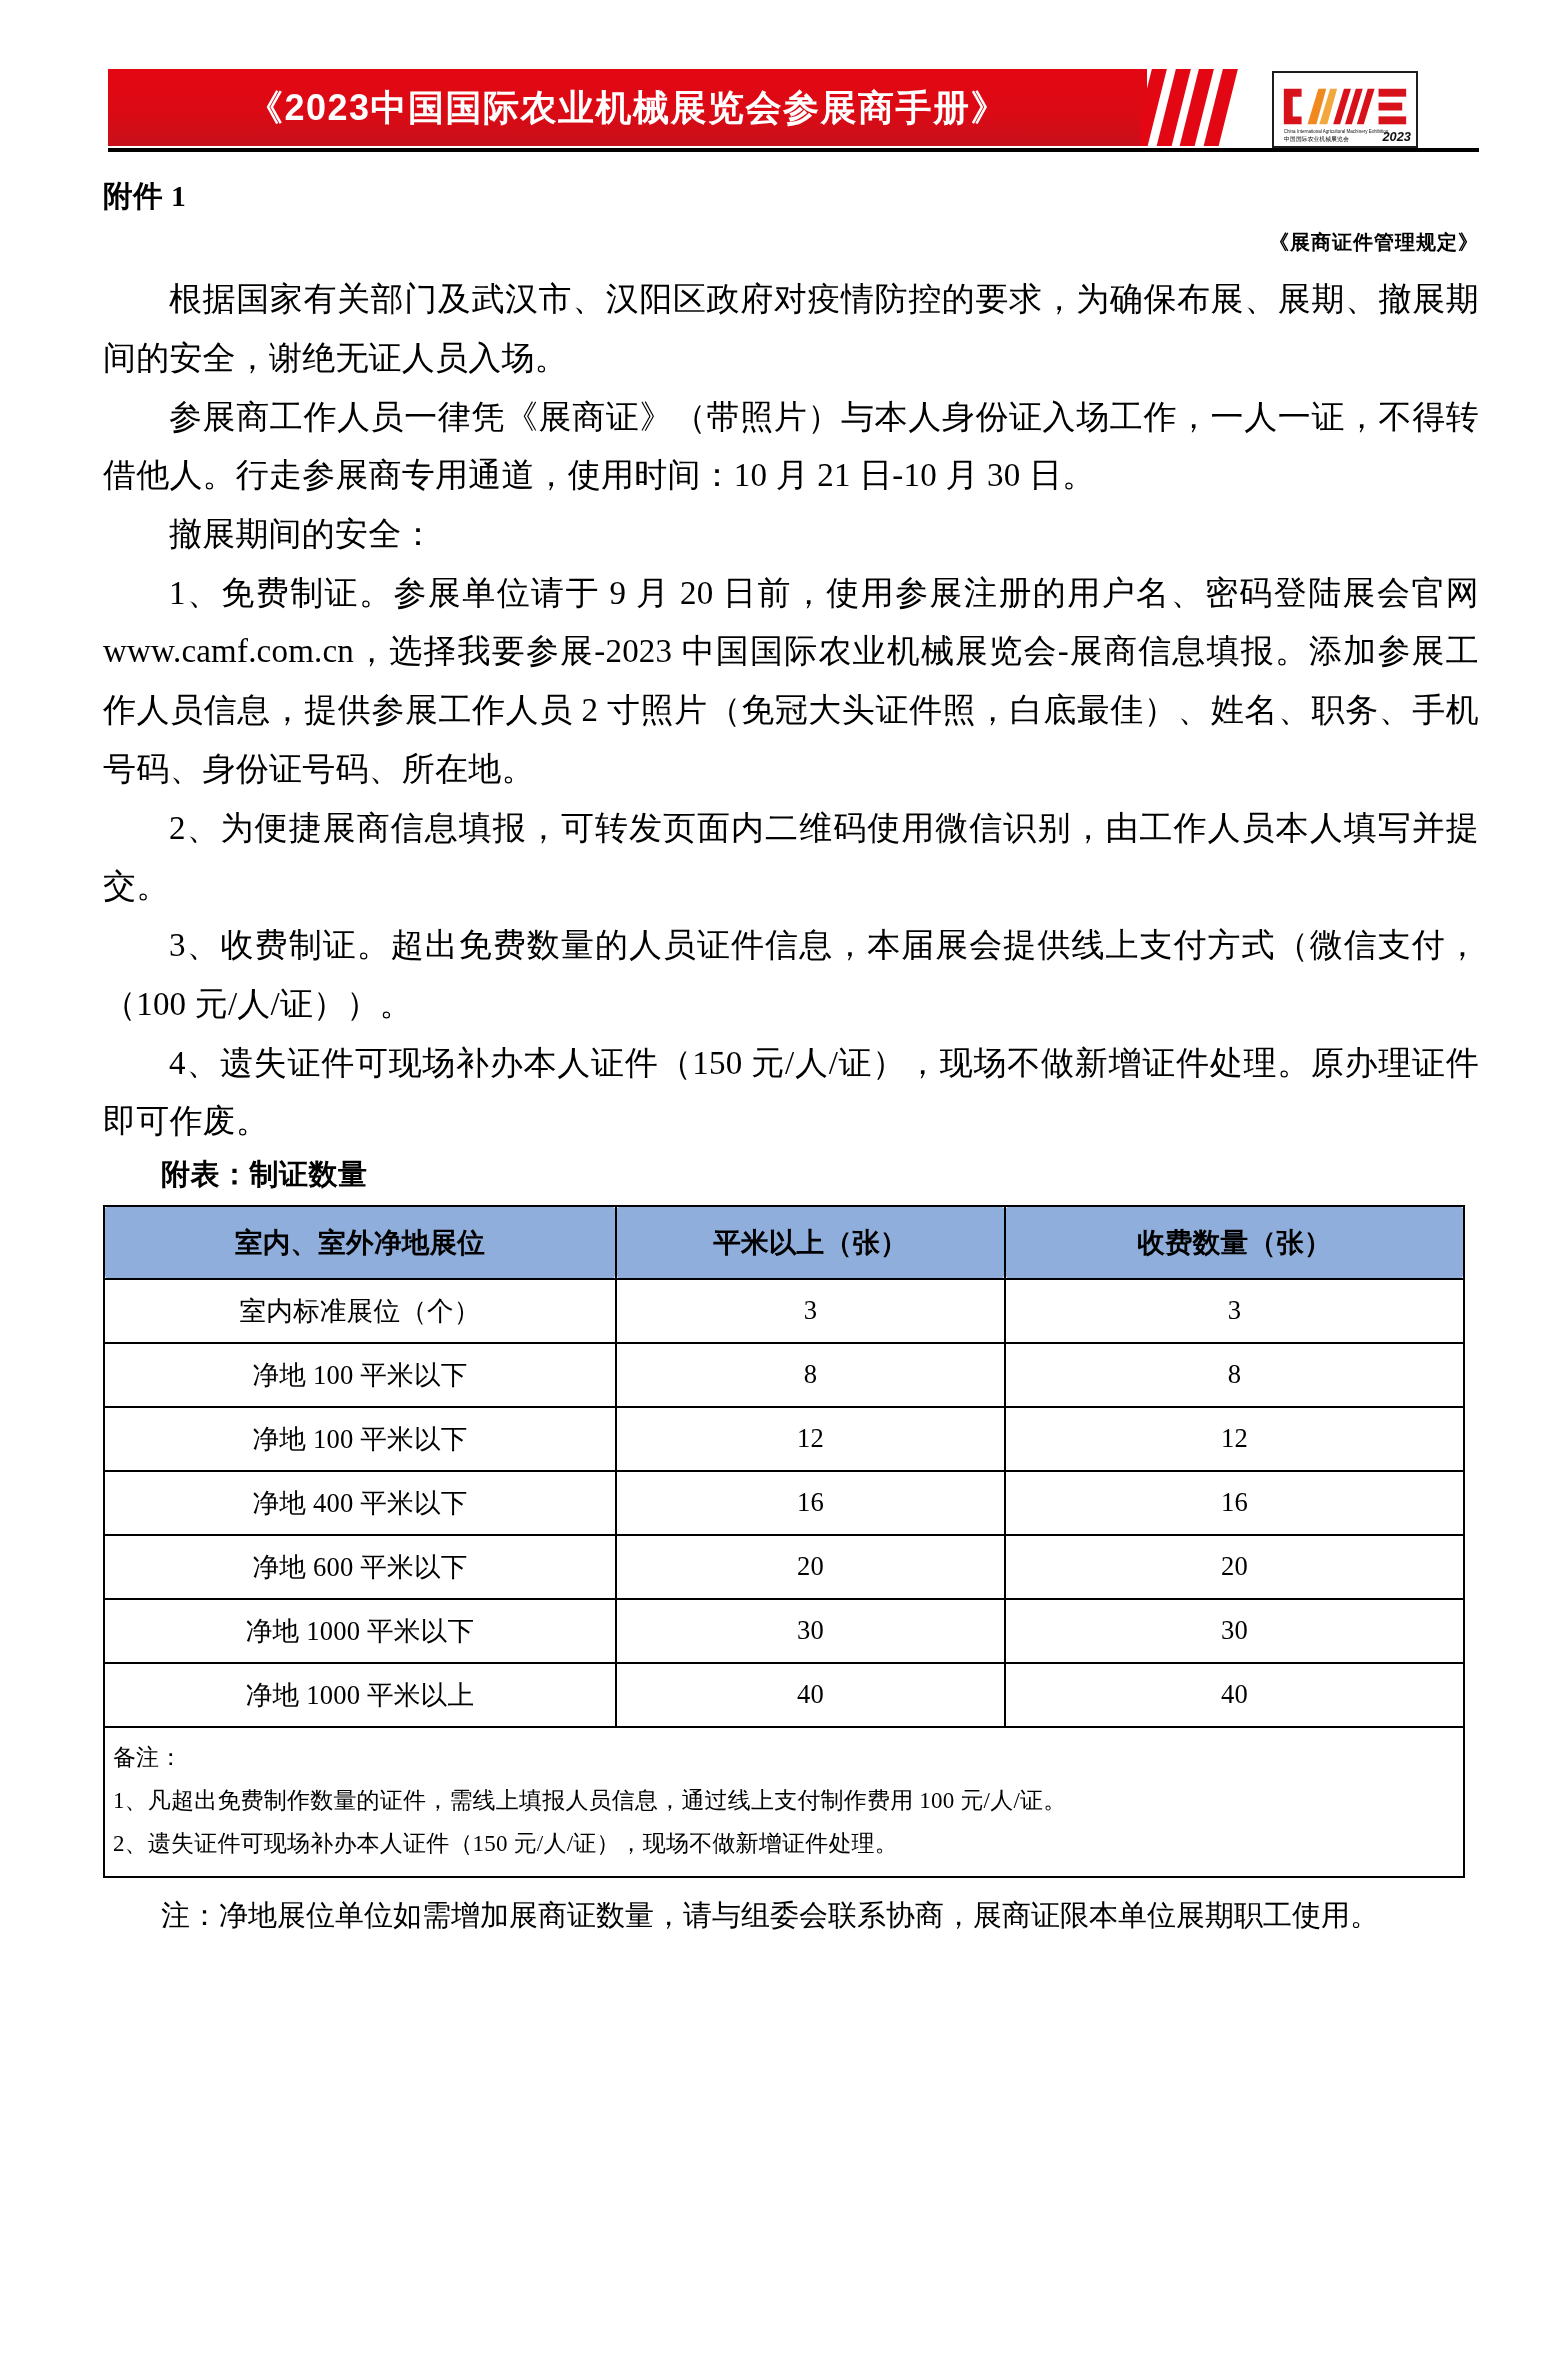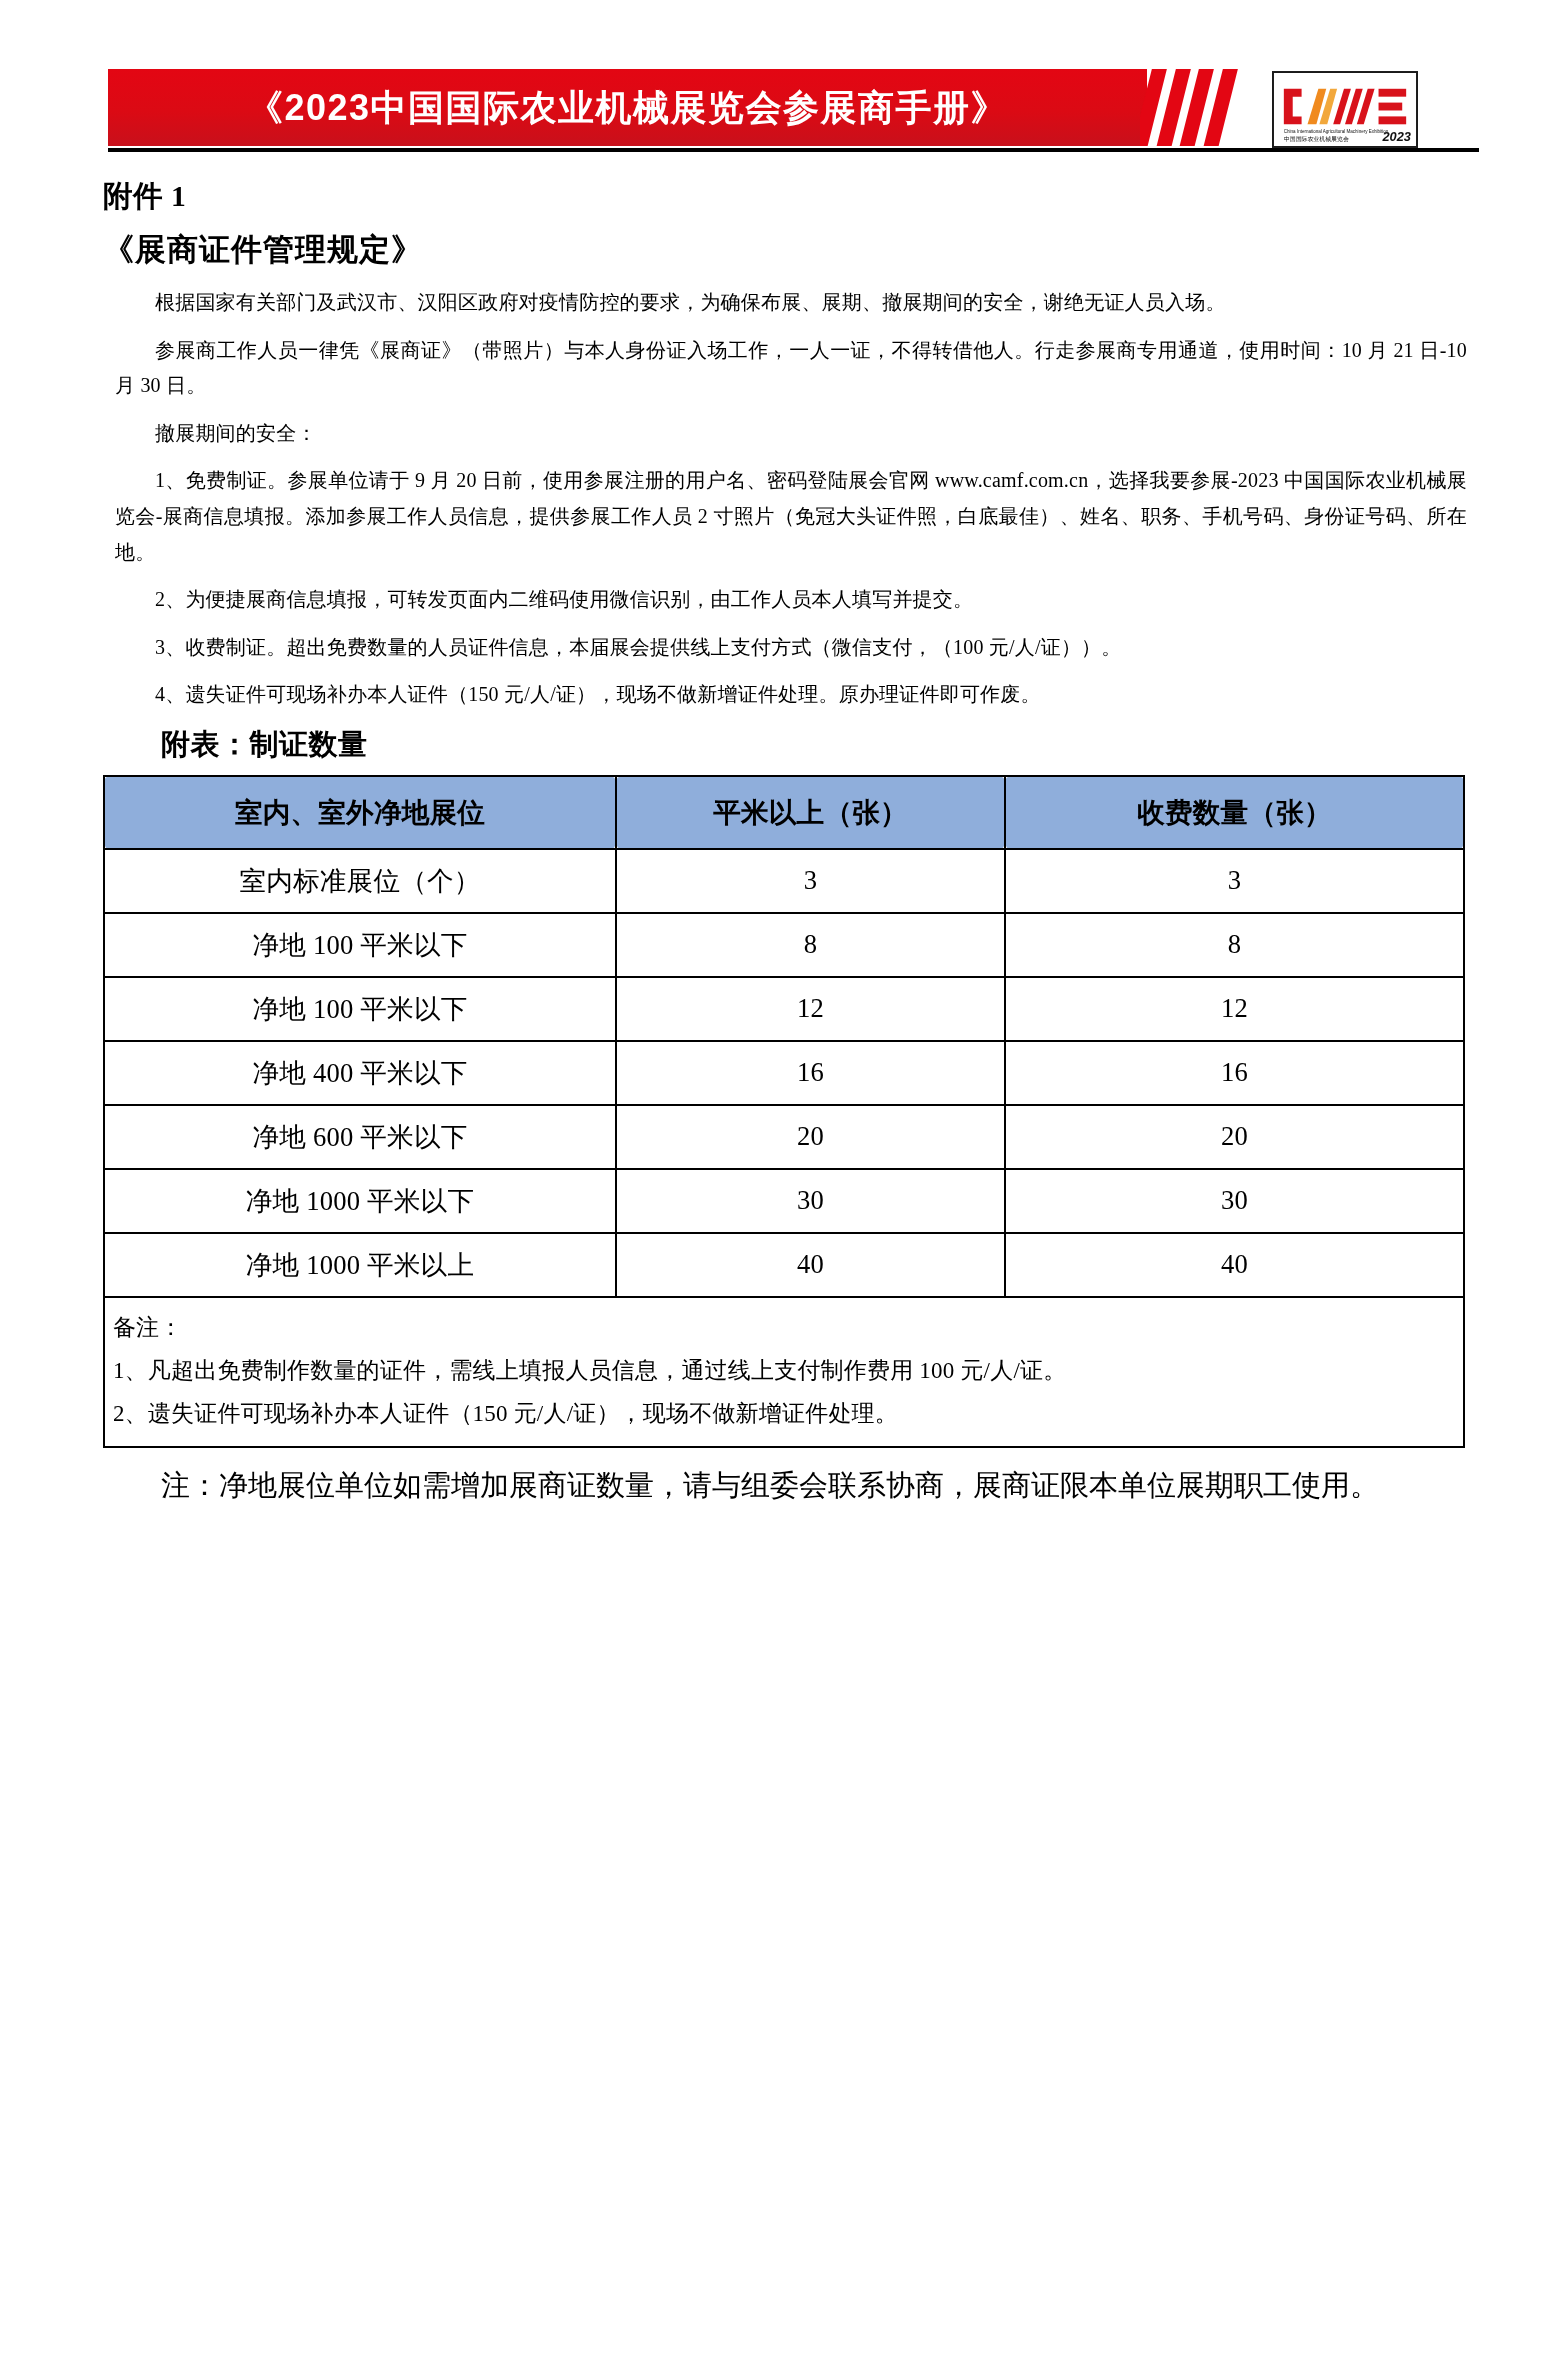--- a/index.html
+++ b/index.html
@@ -102,30 +102,30 @@
   }
 
   .attach-label {
     font-size: 29.6px;
     font-weight: bold;
     line-height: 1.0;
     margin: 0 0 17.7px 0;
     letter-spacing: 0.5px;
   }
   .doc-title {
-    font-size: 31px;
-    font-weight: bold;
-    text-align: left;
+    font-size: 20px;
+    font-weight: bold;
+    text-align: right;
     margin: 0 0 13.8px 0;
     letter-spacing: 1px;
   }
   p.body-par {
-    font-size: 20px;
+    font-size: 33px;
     line-height: 1.78;
-    margin: 12px;
+    margin: 0;
     text-align: justify;
     text-justify: inter-ideograph;
     text-indent: 2em;
     letter-spacing: 0.2px;
   }
 
   .table-caption {
     font-size: 29px;
     font-weight: bold;
     text-indent: 2em;

